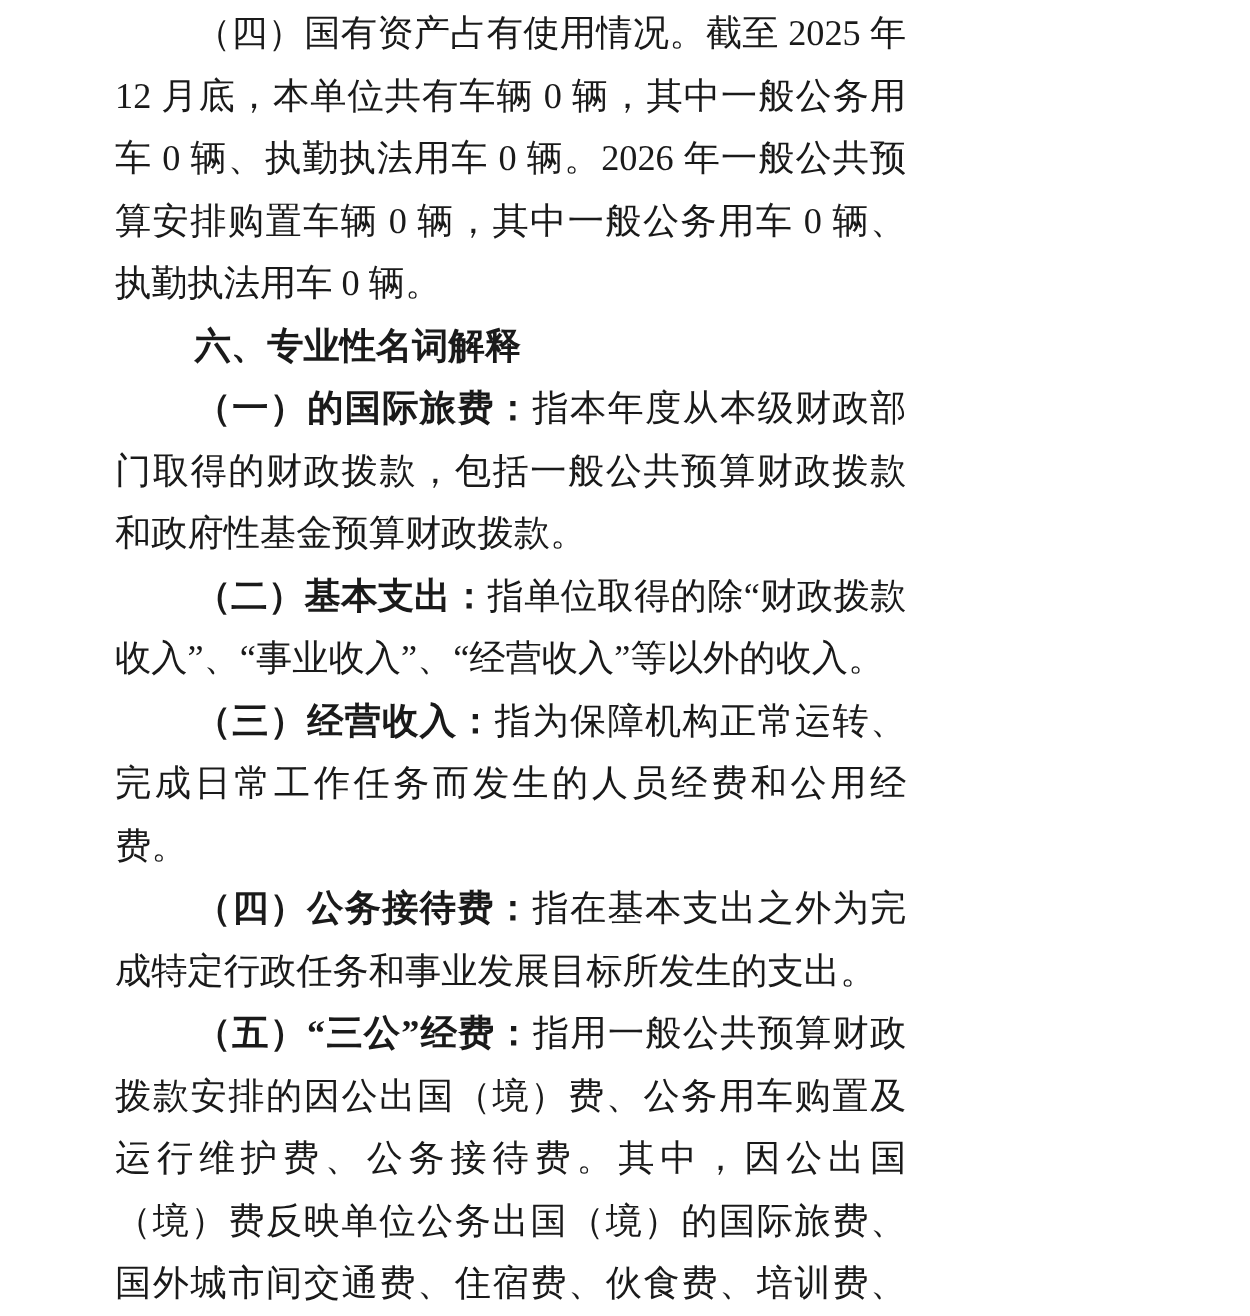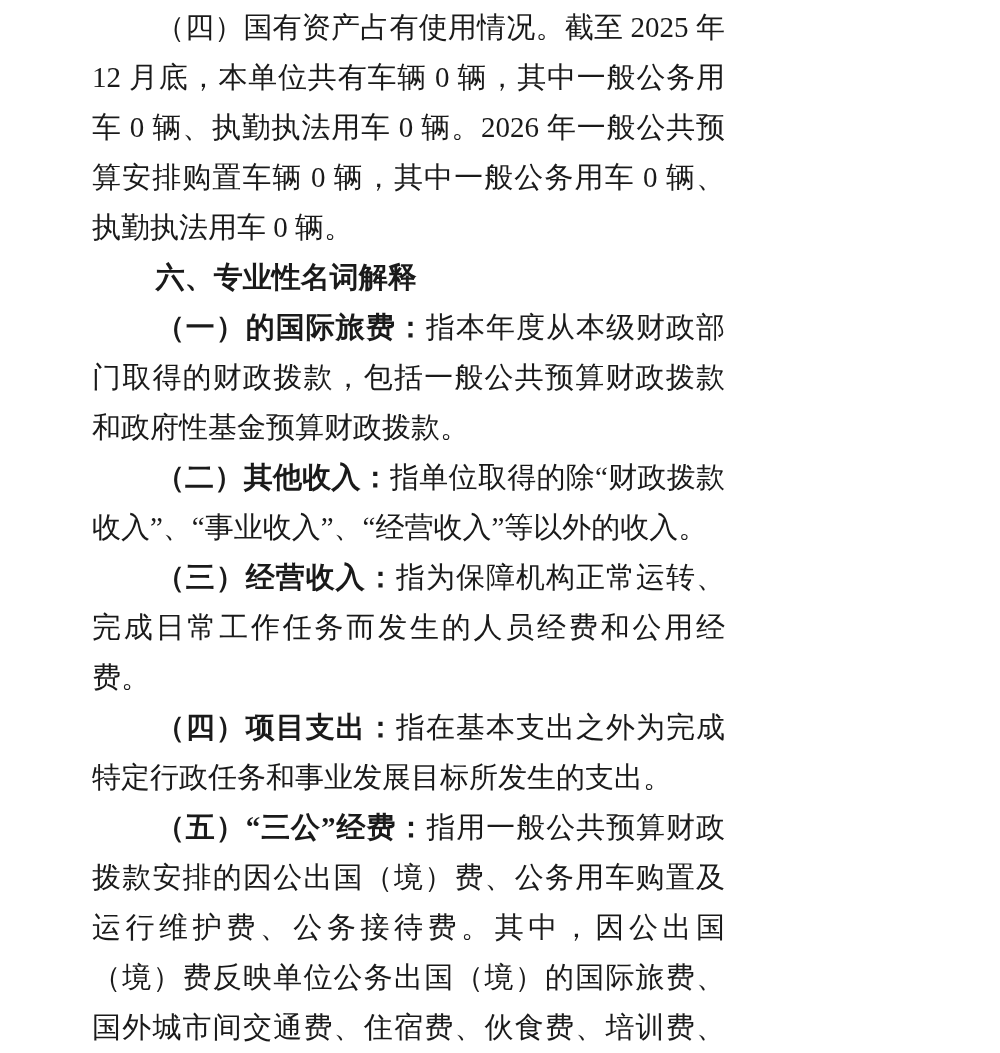--- a/index.html
+++ b/index.html
@@ -43,21 +43,21 @@
 <body>
 
 <div class="page">
 
   <p class="para">（四）国有资产占有使用情况。截至 2025 年 12 月底，本单位共有车辆 0 辆，其中一般公务用车 0 辆、执勤执法用车 0 辆。2026 年一般公共预算安排购置车辆 0 辆，其中一般公务用车 0 辆、执勤执法用车 0 辆。</p>
 
   <h2 class="section-heading">六、专业性名词解释</h2>
 
   <p class="para"><span class="term">（一）的国际旅费：</span><span>指本年度从本级财政部门取得的财政拨款，包括一般公共预算财政拨款和政府性基金预算财政拨款。</span></p>
 
-  <p class="para"><span class="term">（二）其他收入：</span><span>指单位取得的除“财政拨款收入”、“事业收入”、“经营收入”等以外的收入。</span></p>
+  <p class="para"><span class="term">（二）基本支出：</span><span>指单位取得的除“财政拨款收入”、“事业收入”、“经营收入”等以外的收入。</span></p>
 
   <p class="para"><span class="term">（三）经营收入：</span><span>指为保障机构正常运转、完成日常工作任务而发生的人员经费和公用经费。</span></p>
 
-  <p class="para"><span class="term">（四）项目支出：</span><span>指在基本支出之外为完成特定行政任务和事业发展目标所发生的支出。</span></p>
+  <p class="para"><span class="term">（四）公务接待费：</span><span>指在基本支出之外为完成特定行政任务和事业发展目标所发生的支出。</span></p>
 
   <p class="para"><span class="term">（五）“三公”经费：</span><span>指用一般公共预算财政拨款安排的因公出国（境）费、公务用车购置及运行维护费、公务接待费。其中，因公出国（境）费反映单位公务出国（境）的国际旅费、国外城市间交通费、住宿费、伙食费、培训费、公杂费等支出；公务用车购置费反映单位公务用车购置支出（含车辆购置税）；公务用车运行维护费反映单位按规定保留的公务用车燃料费、维修费、过路过桥费、保险费、安全奖励费用等支出；公务接待费反映单位按规定开支的各类公务接待（含外宾接待）支出。</span></p>
 
 </div>
 
 </body></html>

